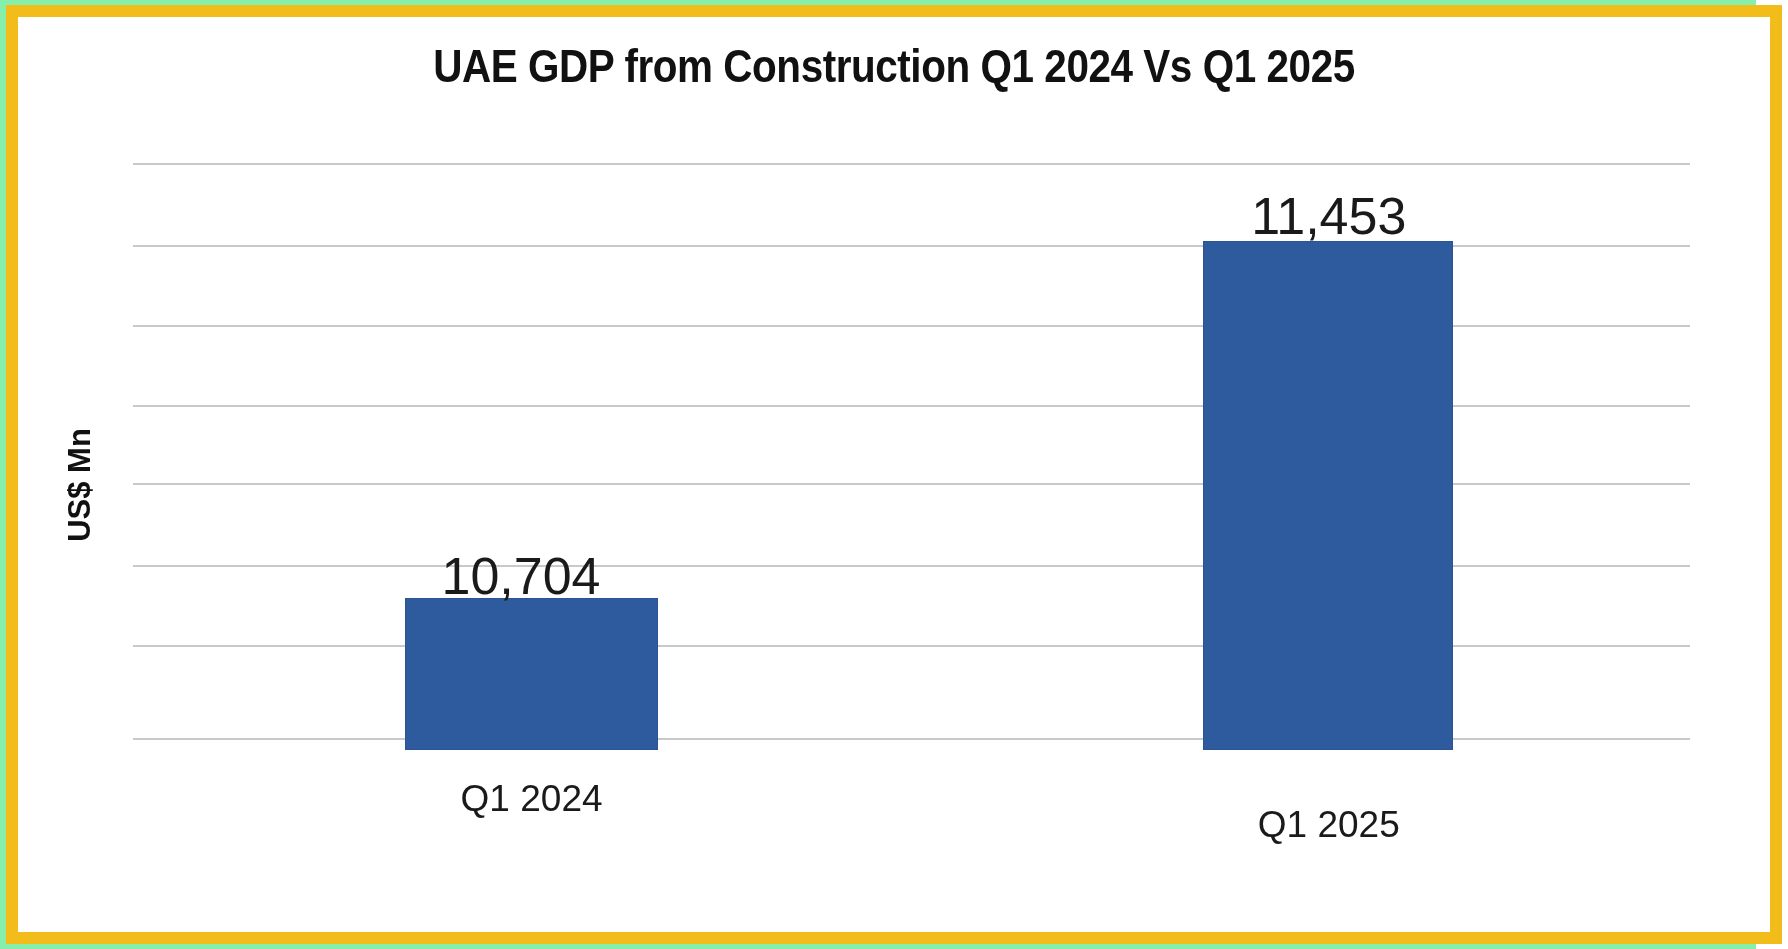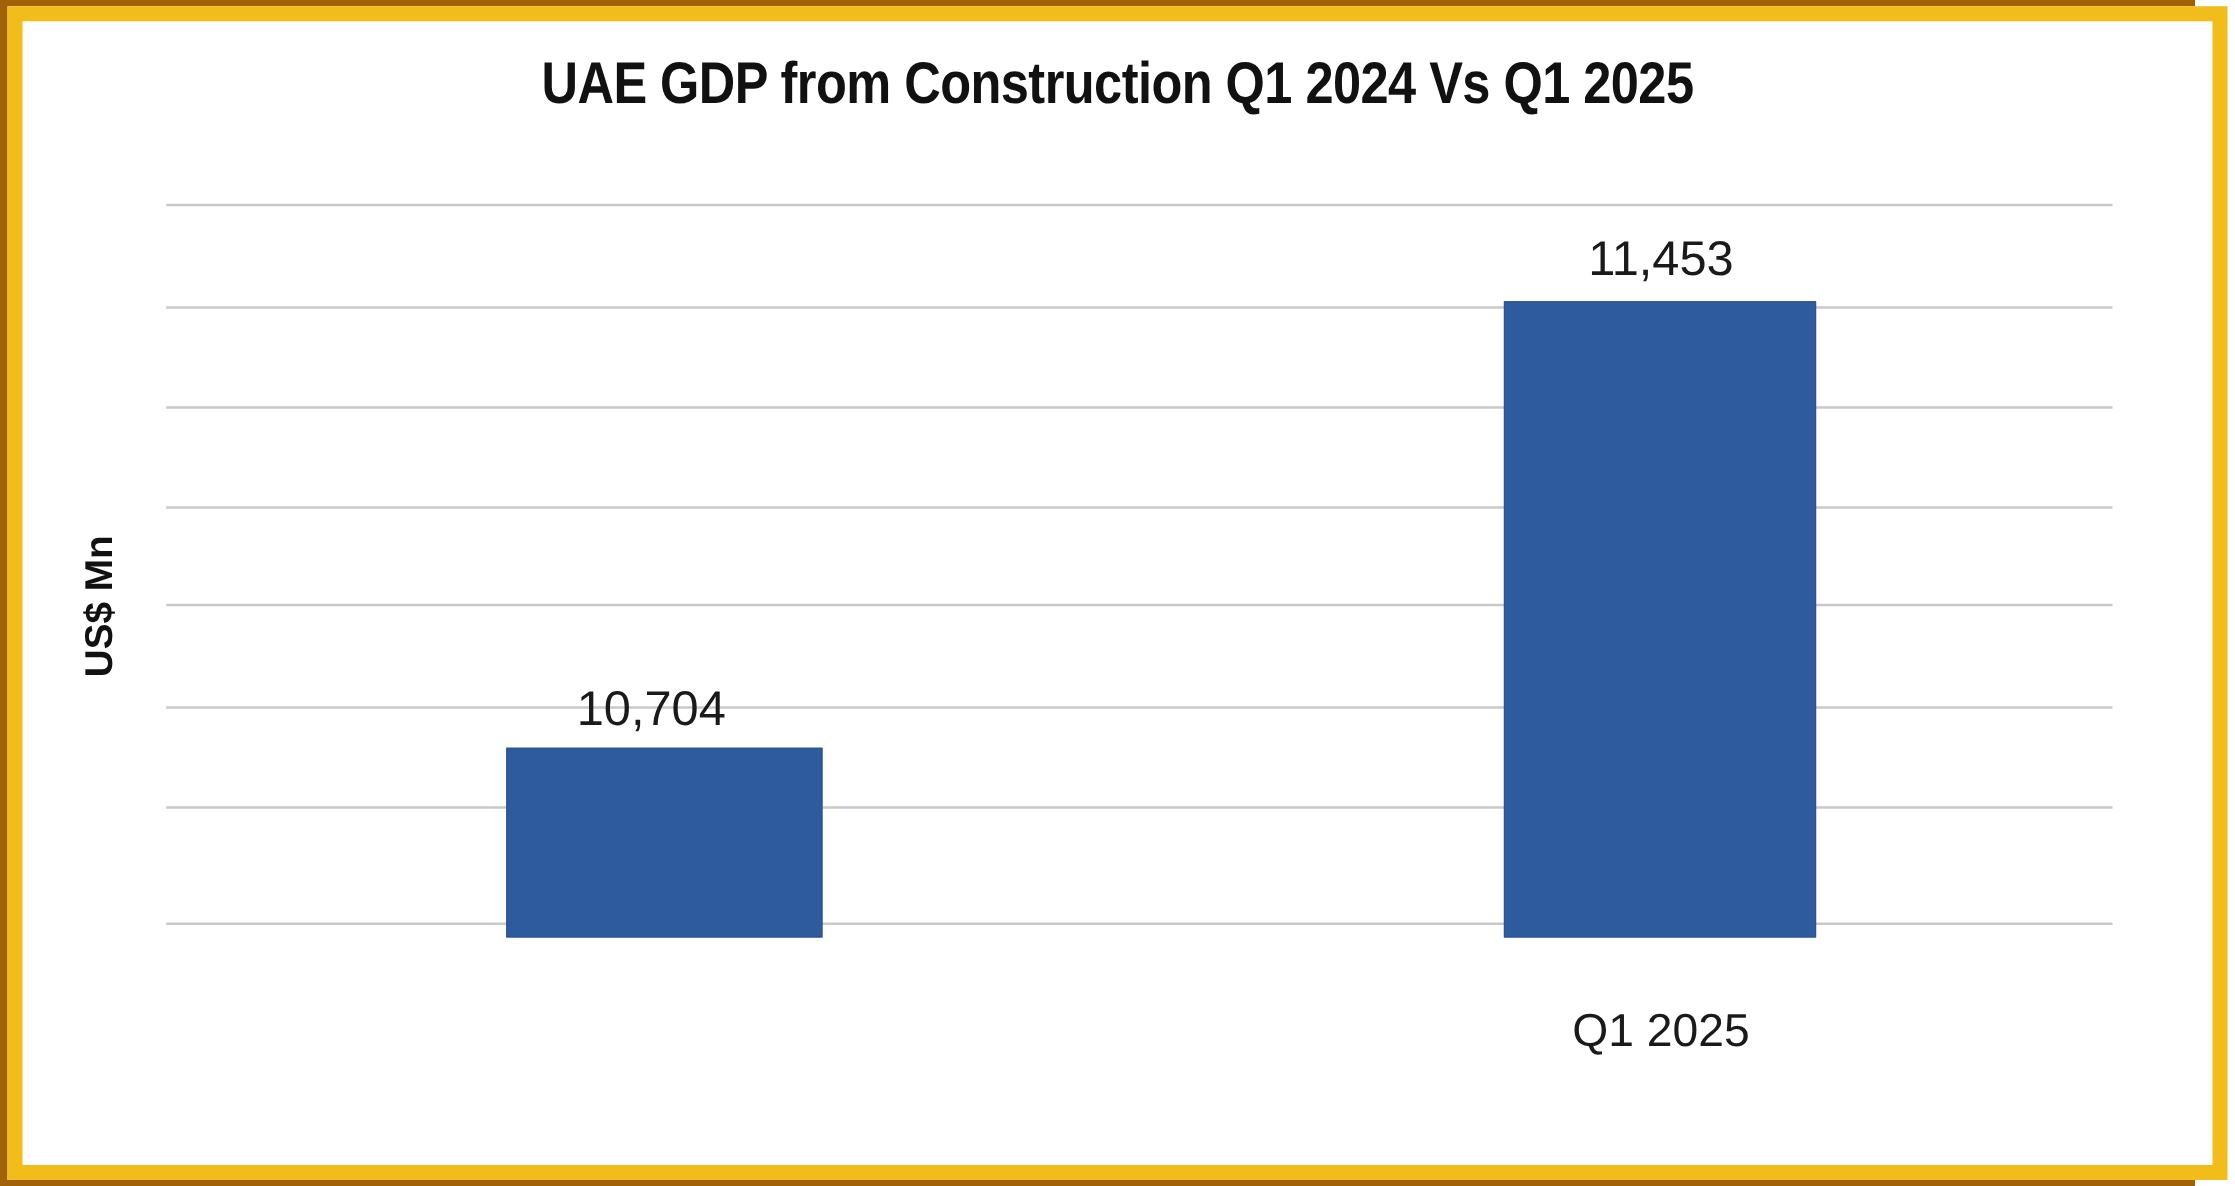--- a/index.html
+++ b/index.html
@@ -12,21 +12,21 @@
     height: 949px;
     overflow: hidden;
     font-family: "Liberation Sans", sans-serif;
   }
 
   
   #figure-root {
     position: relative;
     width: 1756px;
     height: 949px;
-    background: #a16207;
+    background: #86efac;
     box-sizing: border-box;
   }
   #gold-frame {
     position: absolute;
     left: 6px;
     top: 5px;
     width: 1776px;
     height: 939px;
     box-sizing: border-box;
     border: 12px solid #f2bc1b;
@@ -103,21 +103,21 @@
   .bar {
     position: absolute;
     background: #2d5b9e;
     box-shadow: inset 0 0 0 1px #2a5493;
   }
 
   
   .data-label {
     position: absolute;
     text-align: center;
-    font-size: 39px;
+    font-size: 52px;
     color: #1a1a1a;
     font-family: "Liberation Sans", sans-serif;
     white-space: nowrap;
   }
 
   
   .category-label {
     position: absolute;
     text-align: center;
     font-size: 37px;
@@ -150,16 +150,17 @@
         <div class="gridline" style="top: 55.5%; background: rgb(201, 201, 201);"></div>
         <div class="gridline" style="top: 69.2%; background: rgb(201, 201, 201);"></div>
         <div class="gridline" style="top: 82.5%; background: rgb(201, 201, 201);"></div>
         <div class="gridline baseline" style="top: 98%; background: rgb(201, 201, 201);"></div>
         <div class="bar" title="Q1 2024: 10,704" style="left: 17.5%; width: 16.2%; top: 74.7%; height: 25.3%; background: rgb(45, 91, 158);"></div>
         <div class="bar" title="Q1 2025: 11,453" style="left: 68.7%; width: 16.1%; top: 15.2%; height: 84.8%; background: rgb(45, 91, 158);"></div>
       </div>
 
   <div class="data-label" style="left: 371px; width: 300px; top: 546px;">10,704</div>
       <div class="data-label" style="left: 1178.78px; width: 300px; top: 186px;">11,453</div>
+      <div class="category-label" style="left: 331.592px; width: 400px; top: 778px;">Q1 2024</div>
       <div class="category-label" style="left: 1128.78px; width: 400px; top: 778px; margin-top: 26px;">Q1 2025</div>
     </div>
 
 </div>
 
 </body></html>

